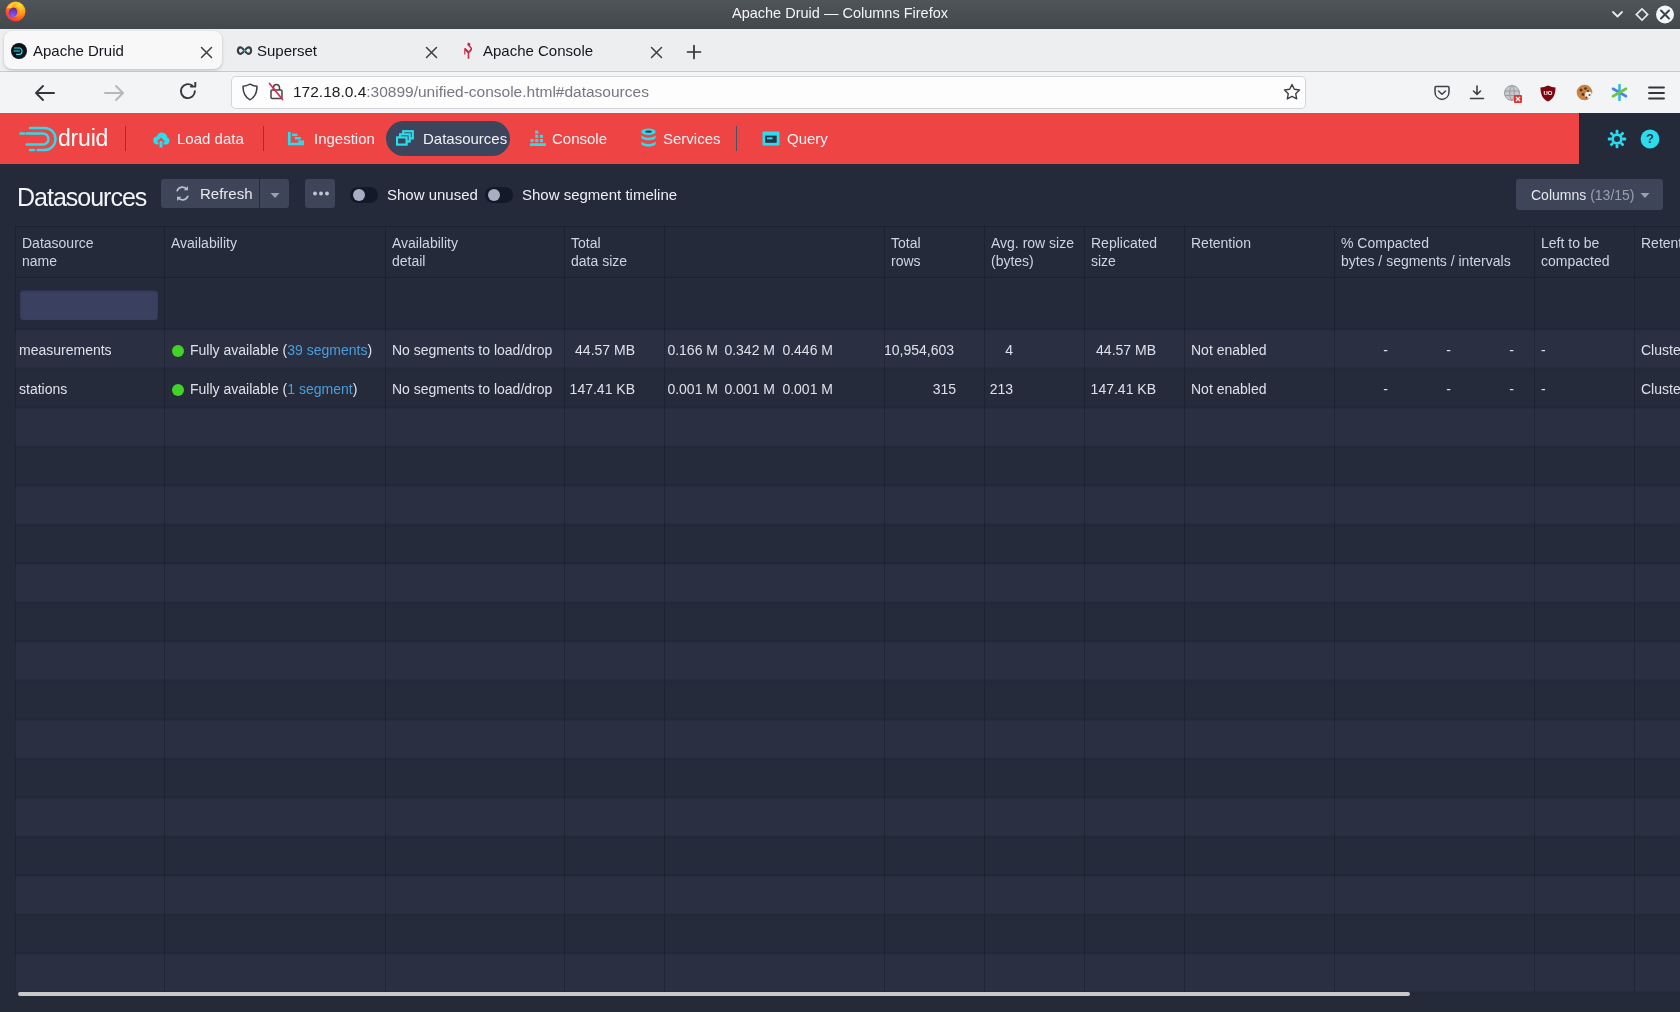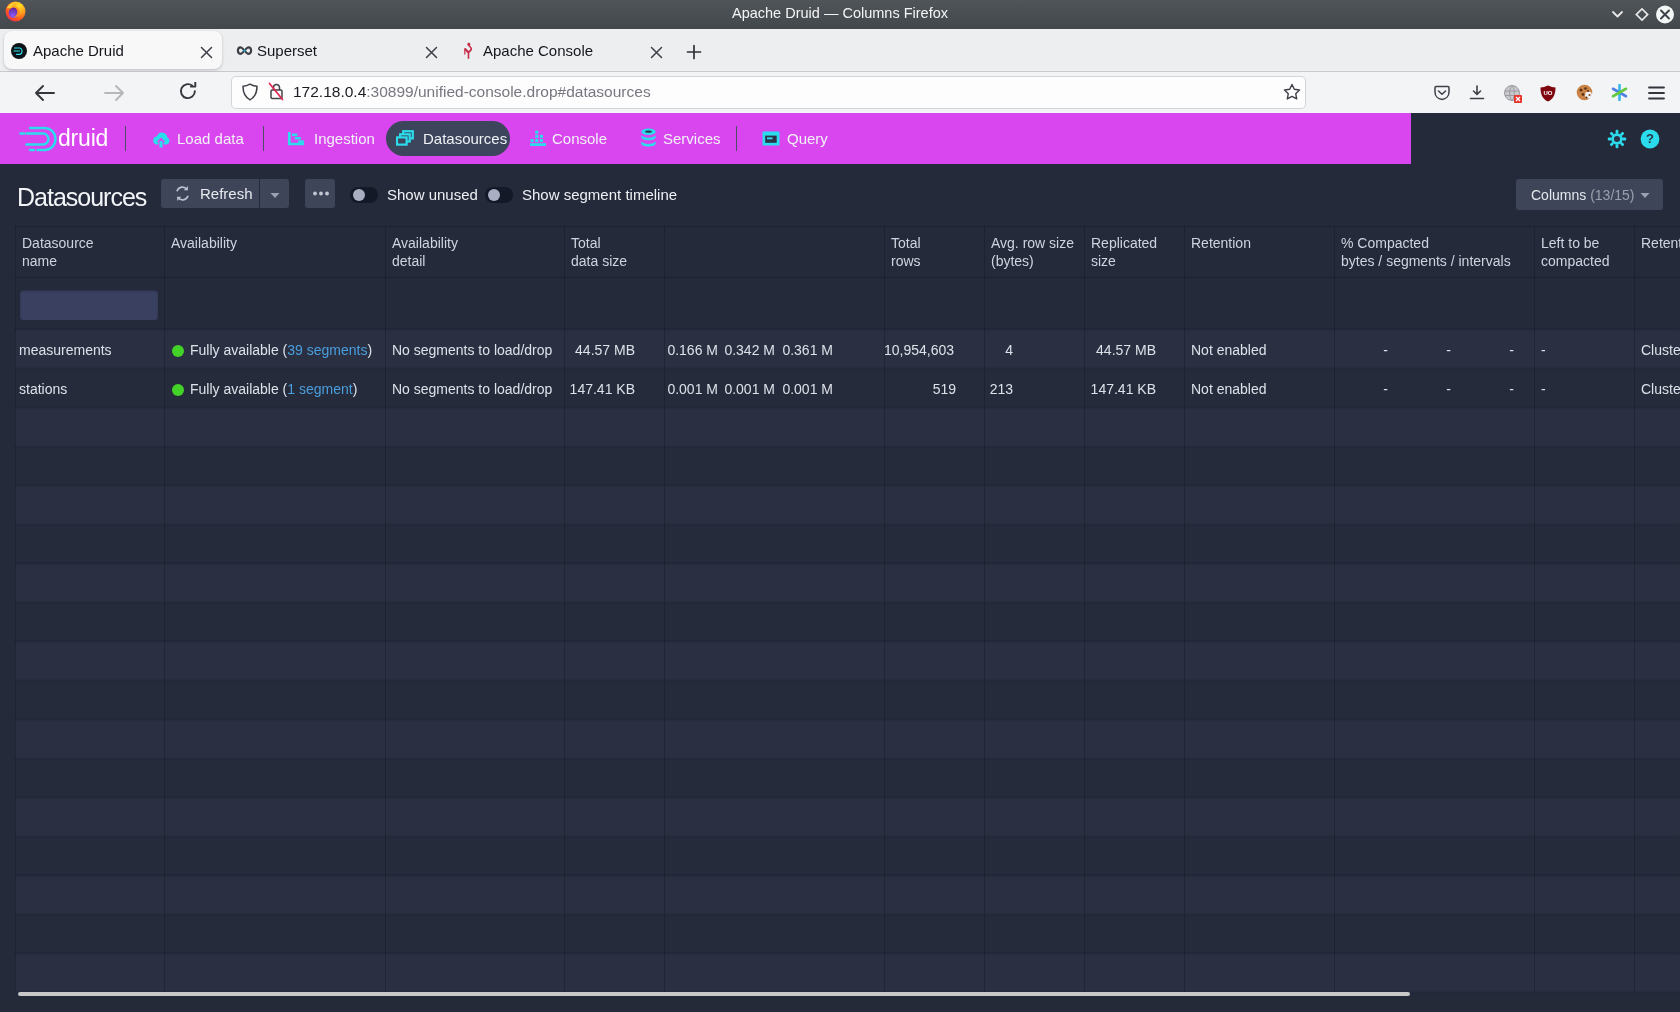--- a/index.html
+++ b/index.html
@@ -10,21 +10,21 @@
   
   #titlebar { left:0; top:0; width:1680px; height:29px; background:linear-gradient(#50555a,#42474c); }
   #titletext { width:100%; text-align:center; top:5px; color:#f4f4f4; font-size:14.5px; }
   #tabbar { left:0; top:29px; width:1680px; height:43px; background:#edeef0; border-bottom:1px solid #c9cacd; }
   .tab-active { left:4px; top:31px; width:218px; height:38px; background:#f8f8f9; border-radius:8px; box-shadow:0 1px 3px rgba(0,0,0,0.22); }
   .tabtext { font-size:15px; color:#16161d; }
   #urlrow { left:0; top:72px; width:1680px; height:41px; background:#f3f4f6; }
   #urlbar { left:232px; top:77px; width:1073px; height:31px; background:#fdfdfe; border-radius:4px; box-shadow:0 0 0 1px #d4d5d9; }
 
   
-  #navbar { left:0; top:113px; width:1411px; height:51px; background:#d946ef; }
+  #navbar { left:0; top:113px; width:1579px; height:51px; background:#ef4444; }
   .navitem { top:0; height:51px; line-height:51px; color:#f0f2f5; font-size:15px; }
   .navsep { top:13px; width:1px; height:25px; background:#4a5164; }
   .pill { left:386px; top:8px; width:124px; height:35px; background:#3d455c; border-radius:18px; }
 
   
   #pagehead { left:0; top:164px; width:1680px; height:62px; background:#242a3a; }
   h1 { left:17px; top:183px; font-size:25px; font-weight:400; color:#f3f5f8; letter-spacing:-1px; }
   .btn { background:#3e4559; border-radius:3px; color:#e8eaee; font-size:15px; }
   .toggletrack { width:28px; height:16px; border-radius:8px; background:#141927; }
   .toggleknob { width:12px; height:12px; border-radius:50%; background:#a9aec2; top:2px; left:2px; }
@@ -111,21 +111,21 @@
 
   <svg class="abs" style="left:242px;top:83px" width="16" height="18" viewBox="0 0 16 18">
     <path d="M 8 1.2 C 10.5 2.6 13 3.2 15 3.3 C 15 9 13.5 14 8 16.8 C 2.5 14 1 9 1 3.3 C 3 3.2 5.5 2.6 8 1.2 Z" fill="none" stroke="#3f3f46" stroke-width="1.5" stroke-linejoin="round"></path>
   </svg>
 
   <svg class="abs" style="left:267px;top:82px" width="18" height="19" viewBox="0 0 18 19">
     <rect x="4" y="8" width="11" height="8.5" rx="1.2" fill="none" stroke="#43434a" stroke-width="1.5"></rect>
     <path d="M 6.5 8 L 6.5 5.5 A 3 3 0 0 1 12.5 5.5 L 12.5 8" fill="none" stroke="#43434a" stroke-width="1.5"></path>
     <path d="M 2.5 1.5 L 15.5 17.5" stroke="#e22850" stroke-width="1.7" stroke-linecap="round"></path>
   </svg>
-  <div class="abs" style="left:293px;top:83px;font-size:15.5px;color:#1b1b21">172.18.0.4<span style="color:#777780">:30899/unified-console.drop#datasources</span></div>
+  <div class="abs" style="left:293px;top:83px;font-size:15.5px;color:#1b1b21">172.18.0.4<span style="color:#777780">:30899/unified-console.html#datasources</span></div>
 
   <svg class="abs" style="left:1283px;top:83px" width="18" height="18" viewBox="0 0 18 18">
     <path d="M 9 1.5 L 11.3 6.3 L 16.5 7 L 12.7 10.7 L 13.7 15.9 L 9 13.4 L 4.3 15.9 L 5.3 10.7 L 1.5 7 L 6.7 6.3 Z" fill="none" stroke="#3f3f46" stroke-width="1.4" stroke-linejoin="round"></path>
   </svg>
 
   <svg class="abs" style="left:1434px;top:85px" width="16" height="16" viewBox="0 0 16 16">
     <path d="M 1 2.5 C 1 1.9 1.5 1.5 2 1.5 L 14 1.5 C 14.5 1.5 15 1.9 15 2.5 L 15 7 C 15 11 12 14 8 14.5 C 4 14 1 11 1 7 Z" fill="none" stroke="#3f3f46" stroke-width="1.5"></path>
     <path d="M 4.5 6 L 8 9.3 L 11.5 6" stroke="#3f3f46" stroke-width="1.5" fill="none" stroke-linecap="round" stroke-linejoin="round"></path>
   </svg>
   <svg class="abs" style="left:1469px;top:85px" width="16" height="16" viewBox="0 0 16 16">
@@ -344,39 +344,39 @@
   <div class="hdrtext abs" style="left:1541px;top:8px">Left to be<br>compacted</div>
   <div class="hdrtext abs" style="left:1641px;top:8px">Retention</div>
   <div class="abs" style="left:20px;top:64px;width:138px;height:30px;background:#394060;border-radius:3px;box-shadow:inset 0 1px 2px rgba(0,0,0,0.3)"></div>
   <div class="cell abs" style="left:19px;top:116px">measurements</div>
   <div class="abs" style="left:172px;top:116px;width:12px;height:12px;border-radius:50%;background:#43d228;margin-top:3px"></div>
   <div class="cell abs" style="left:190px;top:116px">Fully available (<a class="lnk">39 segments</a>)</div>
   <div class="cell abs" style="left:392px;top:116px">No segments to load/drop</div>
   <div class="cell abs" style="left:564px;top:116px;width:71px;text-align:right">44.57 MB</div>
   <div class="cell abs" style="left:658px;top:116px;width:60px;text-align:right">0.166 M</div>
     <div class="cell abs" style="left:715px;top:116px;width:60px;text-align:right">0.342 M</div>
-    <div class="cell abs" style="left:773px;top:116px;width:60px;text-align:right">0.361 M</div>
+    <div class="cell abs" style="left:773px;top:116px;width:60px;text-align:right">0.446 M</div>
   <div class="cell abs" style="left:884px;top:116px;width:72px;text-align:left">10,954,603</div>
   <div class="cell abs" style="left:984px;top:116px;width:29px;text-align:right">4</div>
   <div class="cell abs" style="left:1084px;top:116px;width:72px;text-align:right">44.57 MB</div>
   <div class="cell abs" style="left:1191px;top:116px">Not enabled</div>
   <div class="cell abs" style="left:1341px;top:116px;width:47px;text-align:right">-</div>
   <div class="cell abs" style="left:1404px;top:116px;width:47px;text-align:right">-</div>
   <div class="cell abs" style="left:1467px;top:116px;width:47px;text-align:right">-</div>
   <div class="cell abs" style="left:1541px;top:116px">-</div>
   <div class="cell abs" style="left:1641px;top:116px">Cluster default</div>
   <div class="cell abs" style="left:19px;top:155px">stations</div>
   <div class="abs" style="left:172px;top:155px;width:12px;height:12px;border-radius:50%;background:#43d228;margin-top:3px"></div>
   <div class="cell abs" style="left:190px;top:155px">Fully available (<a class="lnk">1 segment</a>)</div>
   <div class="cell abs" style="left:392px;top:155px">No segments to load/drop</div>
   <div class="cell abs" style="left:564px;top:155px;width:71px;text-align:right">147.41 KB</div>
   <div class="cell abs" style="left:658px;top:155px;width:60px;text-align:right">0.001 M</div>
     <div class="cell abs" style="left:715px;top:155px;width:60px;text-align:right">0.001 M</div>
     <div class="cell abs" style="left:773px;top:155px;width:60px;text-align:right">0.001 M</div>
-  <div class="cell abs" style="left:884px;top:155px;width:72px;text-align:right">519</div>
+  <div class="cell abs" style="left:884px;top:155px;width:72px;text-align:right">315</div>
   <div class="cell abs" style="left:984px;top:155px;width:29px;text-align:right">213</div>
   <div class="cell abs" style="left:1084px;top:155px;width:72px;text-align:right">147.41 KB</div>
   <div class="cell abs" style="left:1191px;top:155px">Not enabled</div>
   <div class="cell abs" style="left:1341px;top:155px;width:47px;text-align:right">-</div>
   <div class="cell abs" style="left:1404px;top:155px;width:47px;text-align:right">-</div>
   <div class="cell abs" style="left:1467px;top:155px;width:47px;text-align:right">-</div>
   <div class="cell abs" style="left:1541px;top:155px">-</div>
   <div class="cell abs" style="left:1641px;top:155px">Cluster default</div>
   </div>
   <div class="abs" style="left:18px;top:992px;width:1392px;height:4px;border-radius:2px;background:#c9c8c9"></div>

